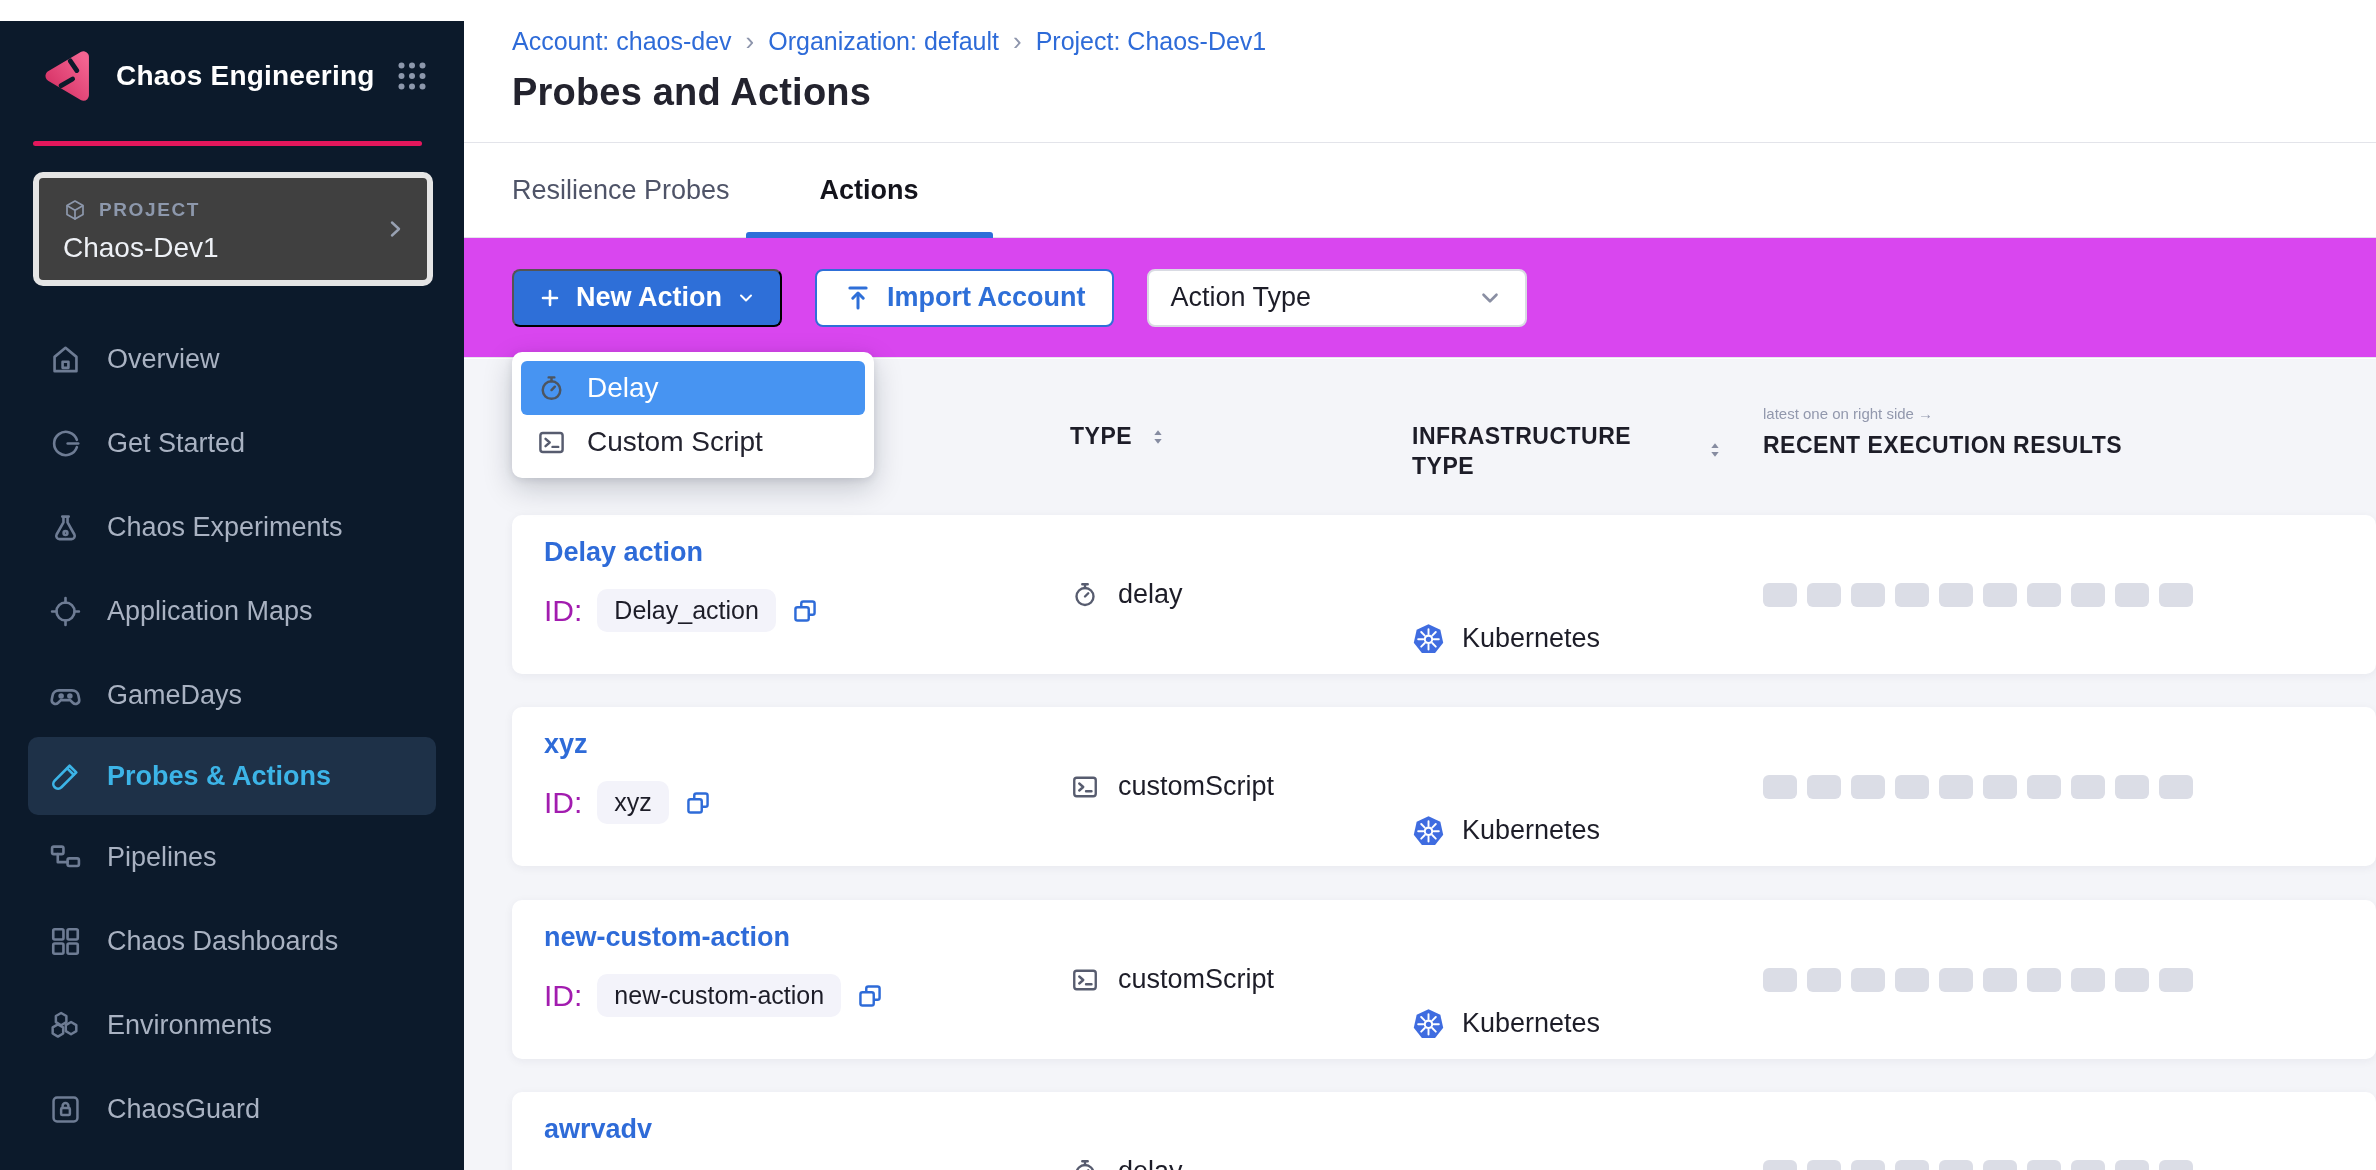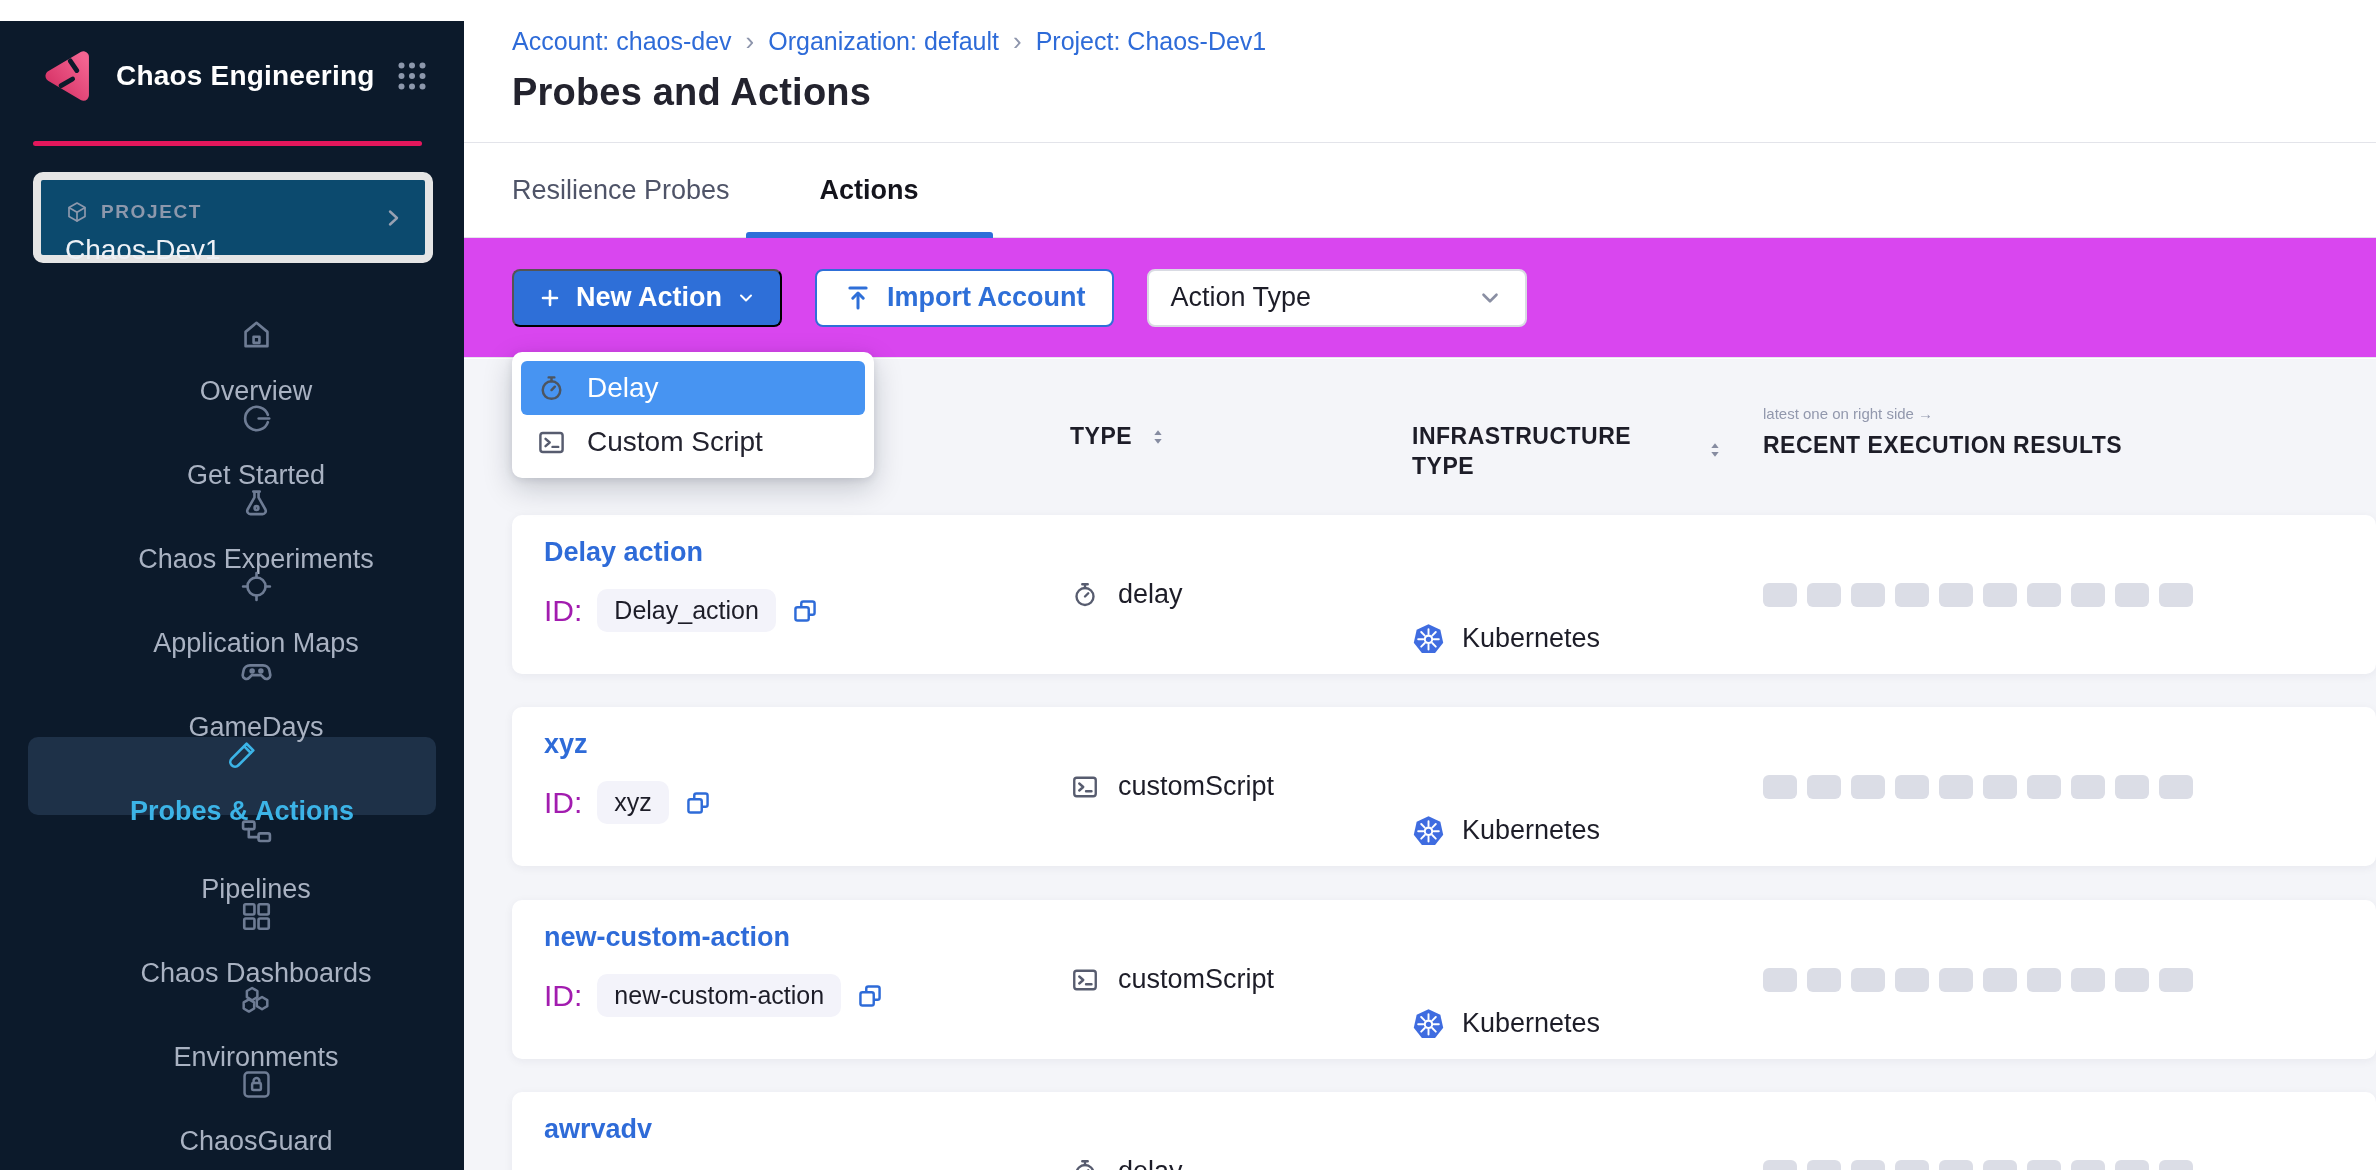--- a/index.html
+++ b/index.html
@@ -7,30 +7,30 @@
     font-family:"Liberation Sans","DejaVu Sans",sans-serif; }
   .app { position:relative; width:2376px; height:1170px; overflow:hidden; }
 
   
   .sidebar { position:absolute; left:0; top:0; width:464px; height:1170px; background:#0C1A2B;margin-top:21px; }
   .side-head { position:absolute; left:40px; right:34px; top:24px; height:62px; display:flex; align-items:center; }
   .logo { width:58px; height:58px; flex:0 0 auto; }
   .app-title { margin-left:18px; color:#fff; font-size:28px; font-weight:700; letter-spacing:.2px; white-space:nowrap; }
   .grid-icon { margin-left:auto; width:36px; height:36px; color:#8D98AC; cursor:pointer; }
   .pink-line { position:absolute; left:33px; right:42px; top:120px; height:5px; border-radius:3px; background:#E4175C; }
-  .project-box { position:absolute; left:33px; top:151px; width:400px; height:91px; background:#0c4a6e;
-    border:8px solid #e5e5e5; border-radius:10px; padding:20px 24px; cursor:pointer; }
+  .project-box { position:absolute; left:33px; top:151px; width:400px; height:114px; background:#404040;
+    border:6px solid #e5e5e5; border-radius:10px; padding:20px 24px; cursor:pointer; }
   .proj-row1 { display:flex; align-items:center; gap:12px; color:#8D98AC; }
   .proj-row1 svg { width:24px; height:24px; }
   .proj-label { font-size:19px; font-weight:700; letter-spacing:1.6px; }
   .proj-name { margin-top:10px; color:#EEF1F6; font-size:28px; }
   .proj-chev { position:absolute; right:20px; top:50%; transform:translateY(-50%); width:24px; height:24px; color:#98A1B2; }
   .nav { position:absolute; left:0; right:0; top:296px; }
   .nav-item { height:84px; display:flex; align-items:center; gap:24px; padding-left:48px;
-    color:#A9B2C2; font-size:27px; cursor:pointer;flex-direction:column; }
+    color:#A9B2C2; font-size:27px; cursor:pointer; }
   .nav-item svg { width:35px; height:35px; color:#6E7C94; flex:0 0 auto; }
   .nav-item.active { margin:0 28px; padding-left:20px; height:78px; border-radius:10px;
     background:#1E3148; color:#3CB4E7; font-weight:700; }
   .nav-item.active svg { color:#3CB4E7; }
 
   
   .main { position:absolute; left:464px; top:0; right:0; height:1170px; background:#fff; }
   .page-head { position:absolute; left:0; right:0; top:0; height:143px; border-bottom:1px solid #E3E4EA; padding:26px 0 0 48px; }
   .breadcrumb { display:flex; align-items:center; gap:14px; font-size:25px; }
   .crumb { color:#2E6BD8; cursor:pointer; }

